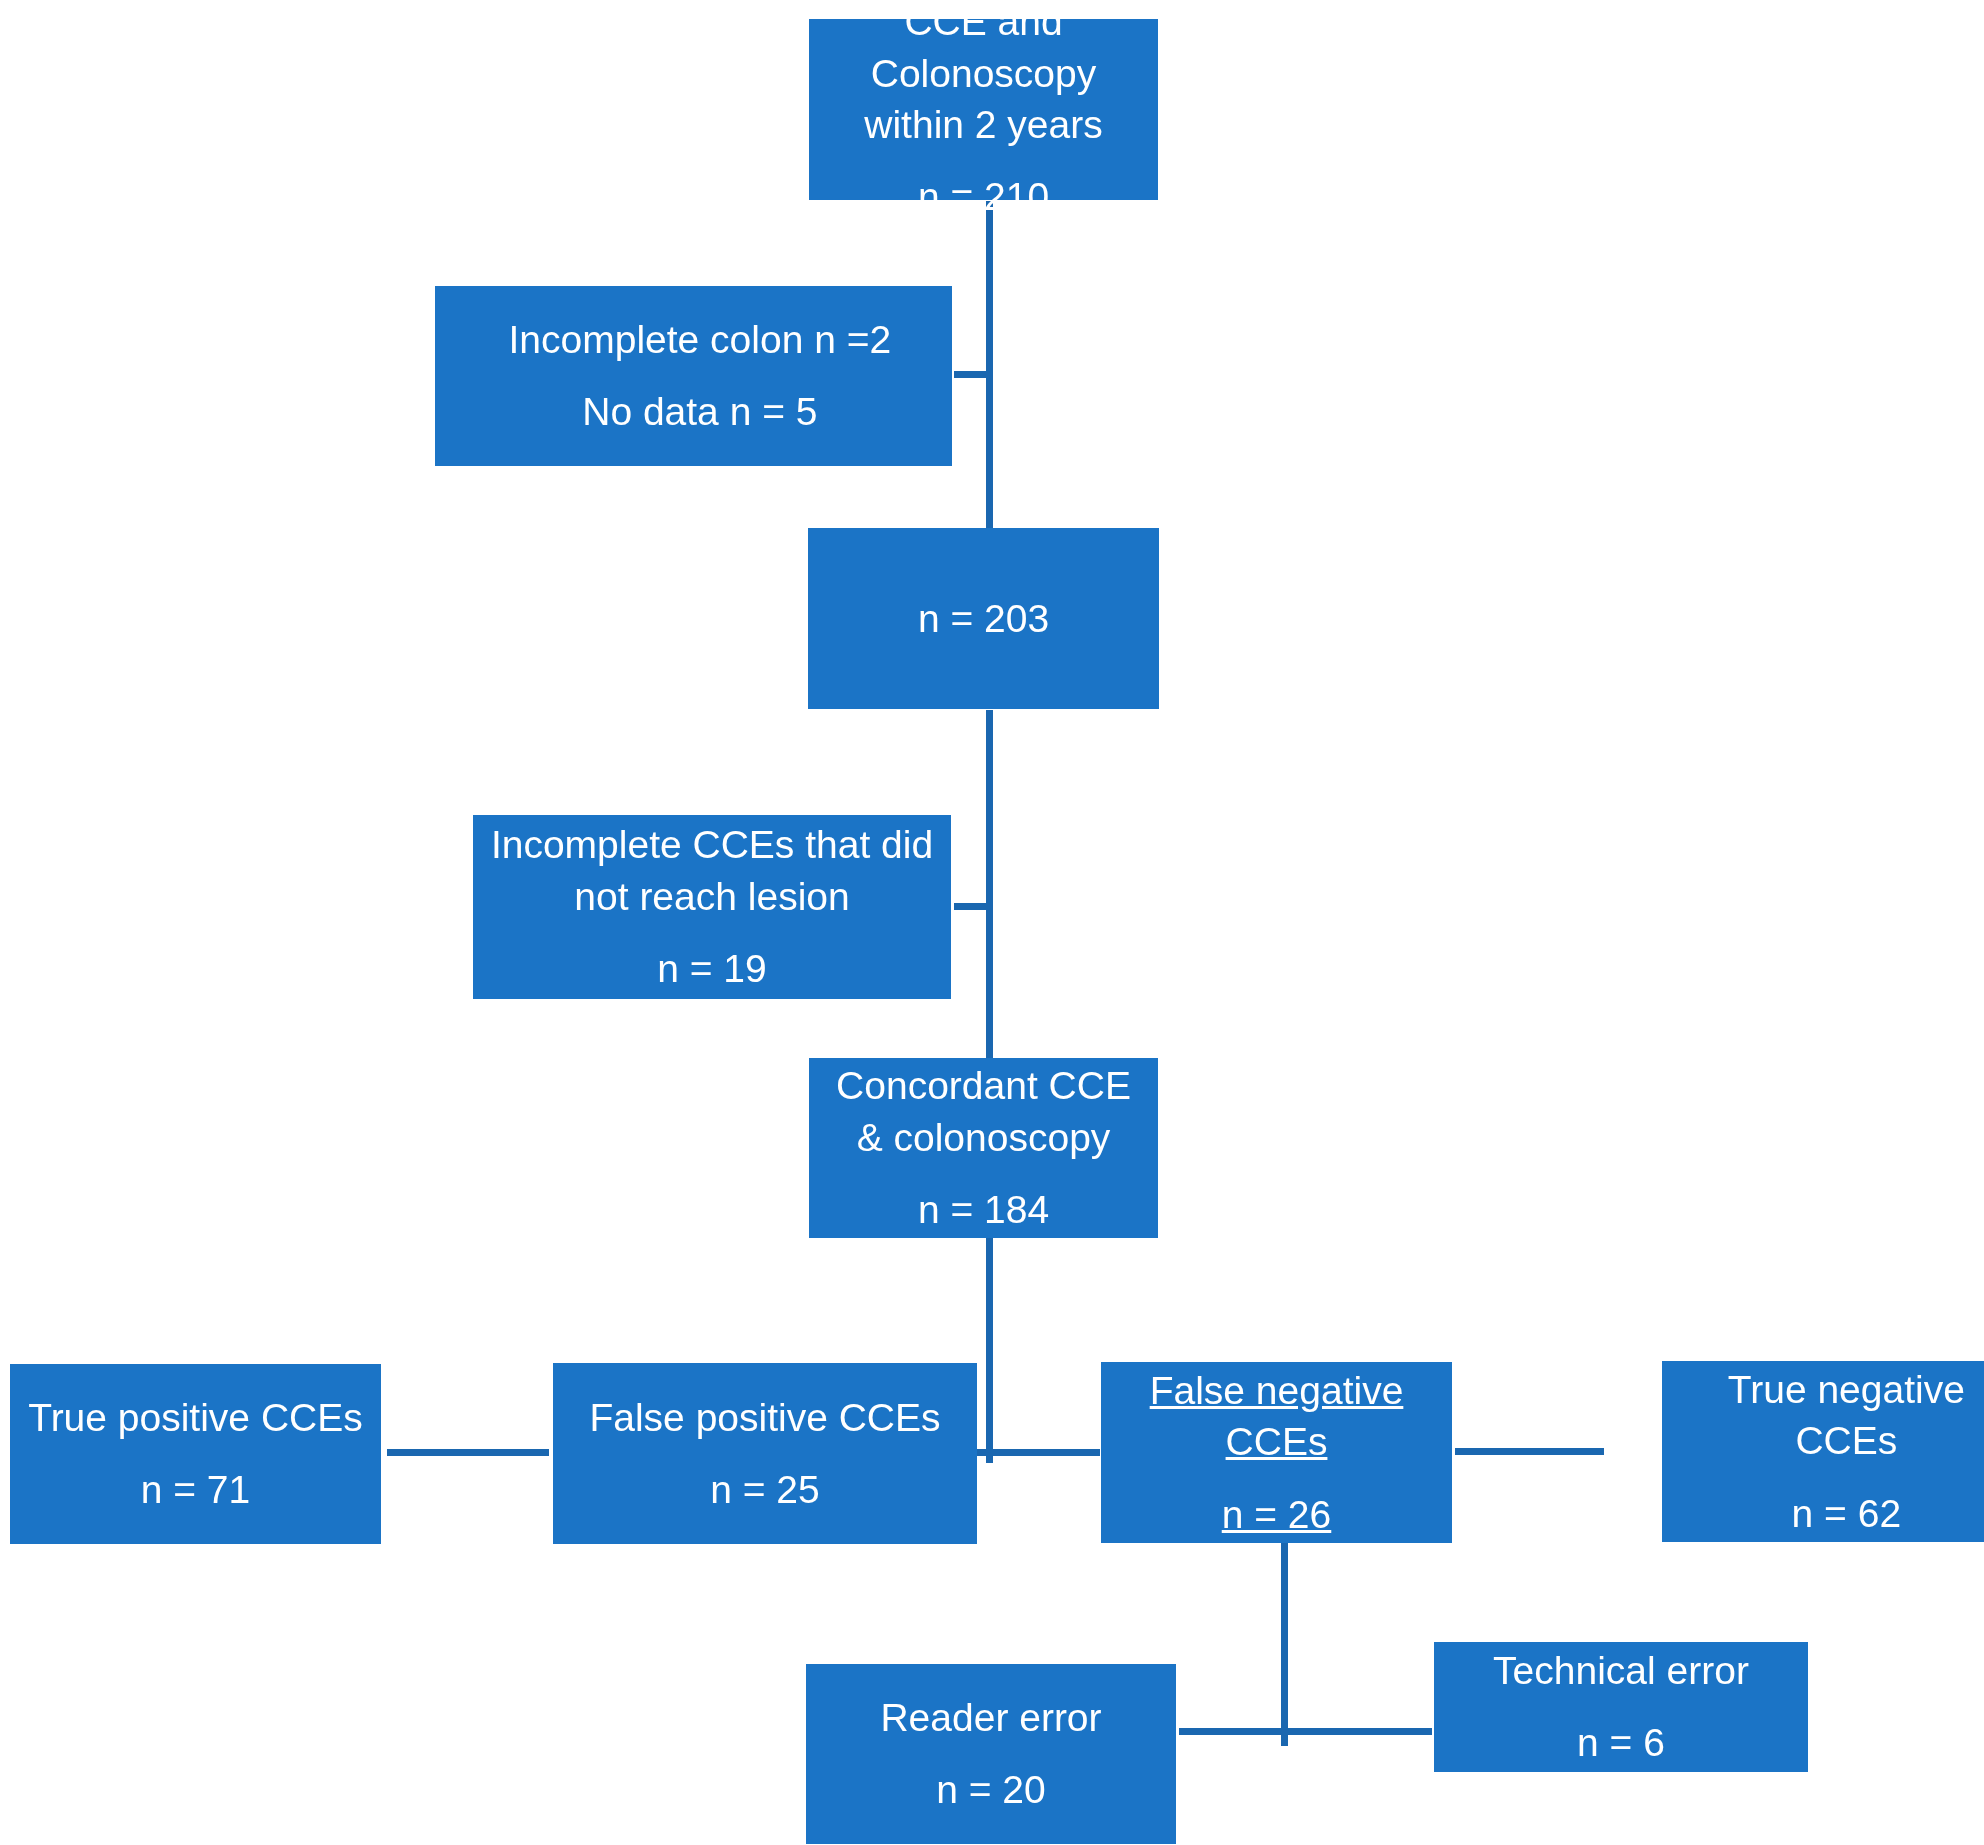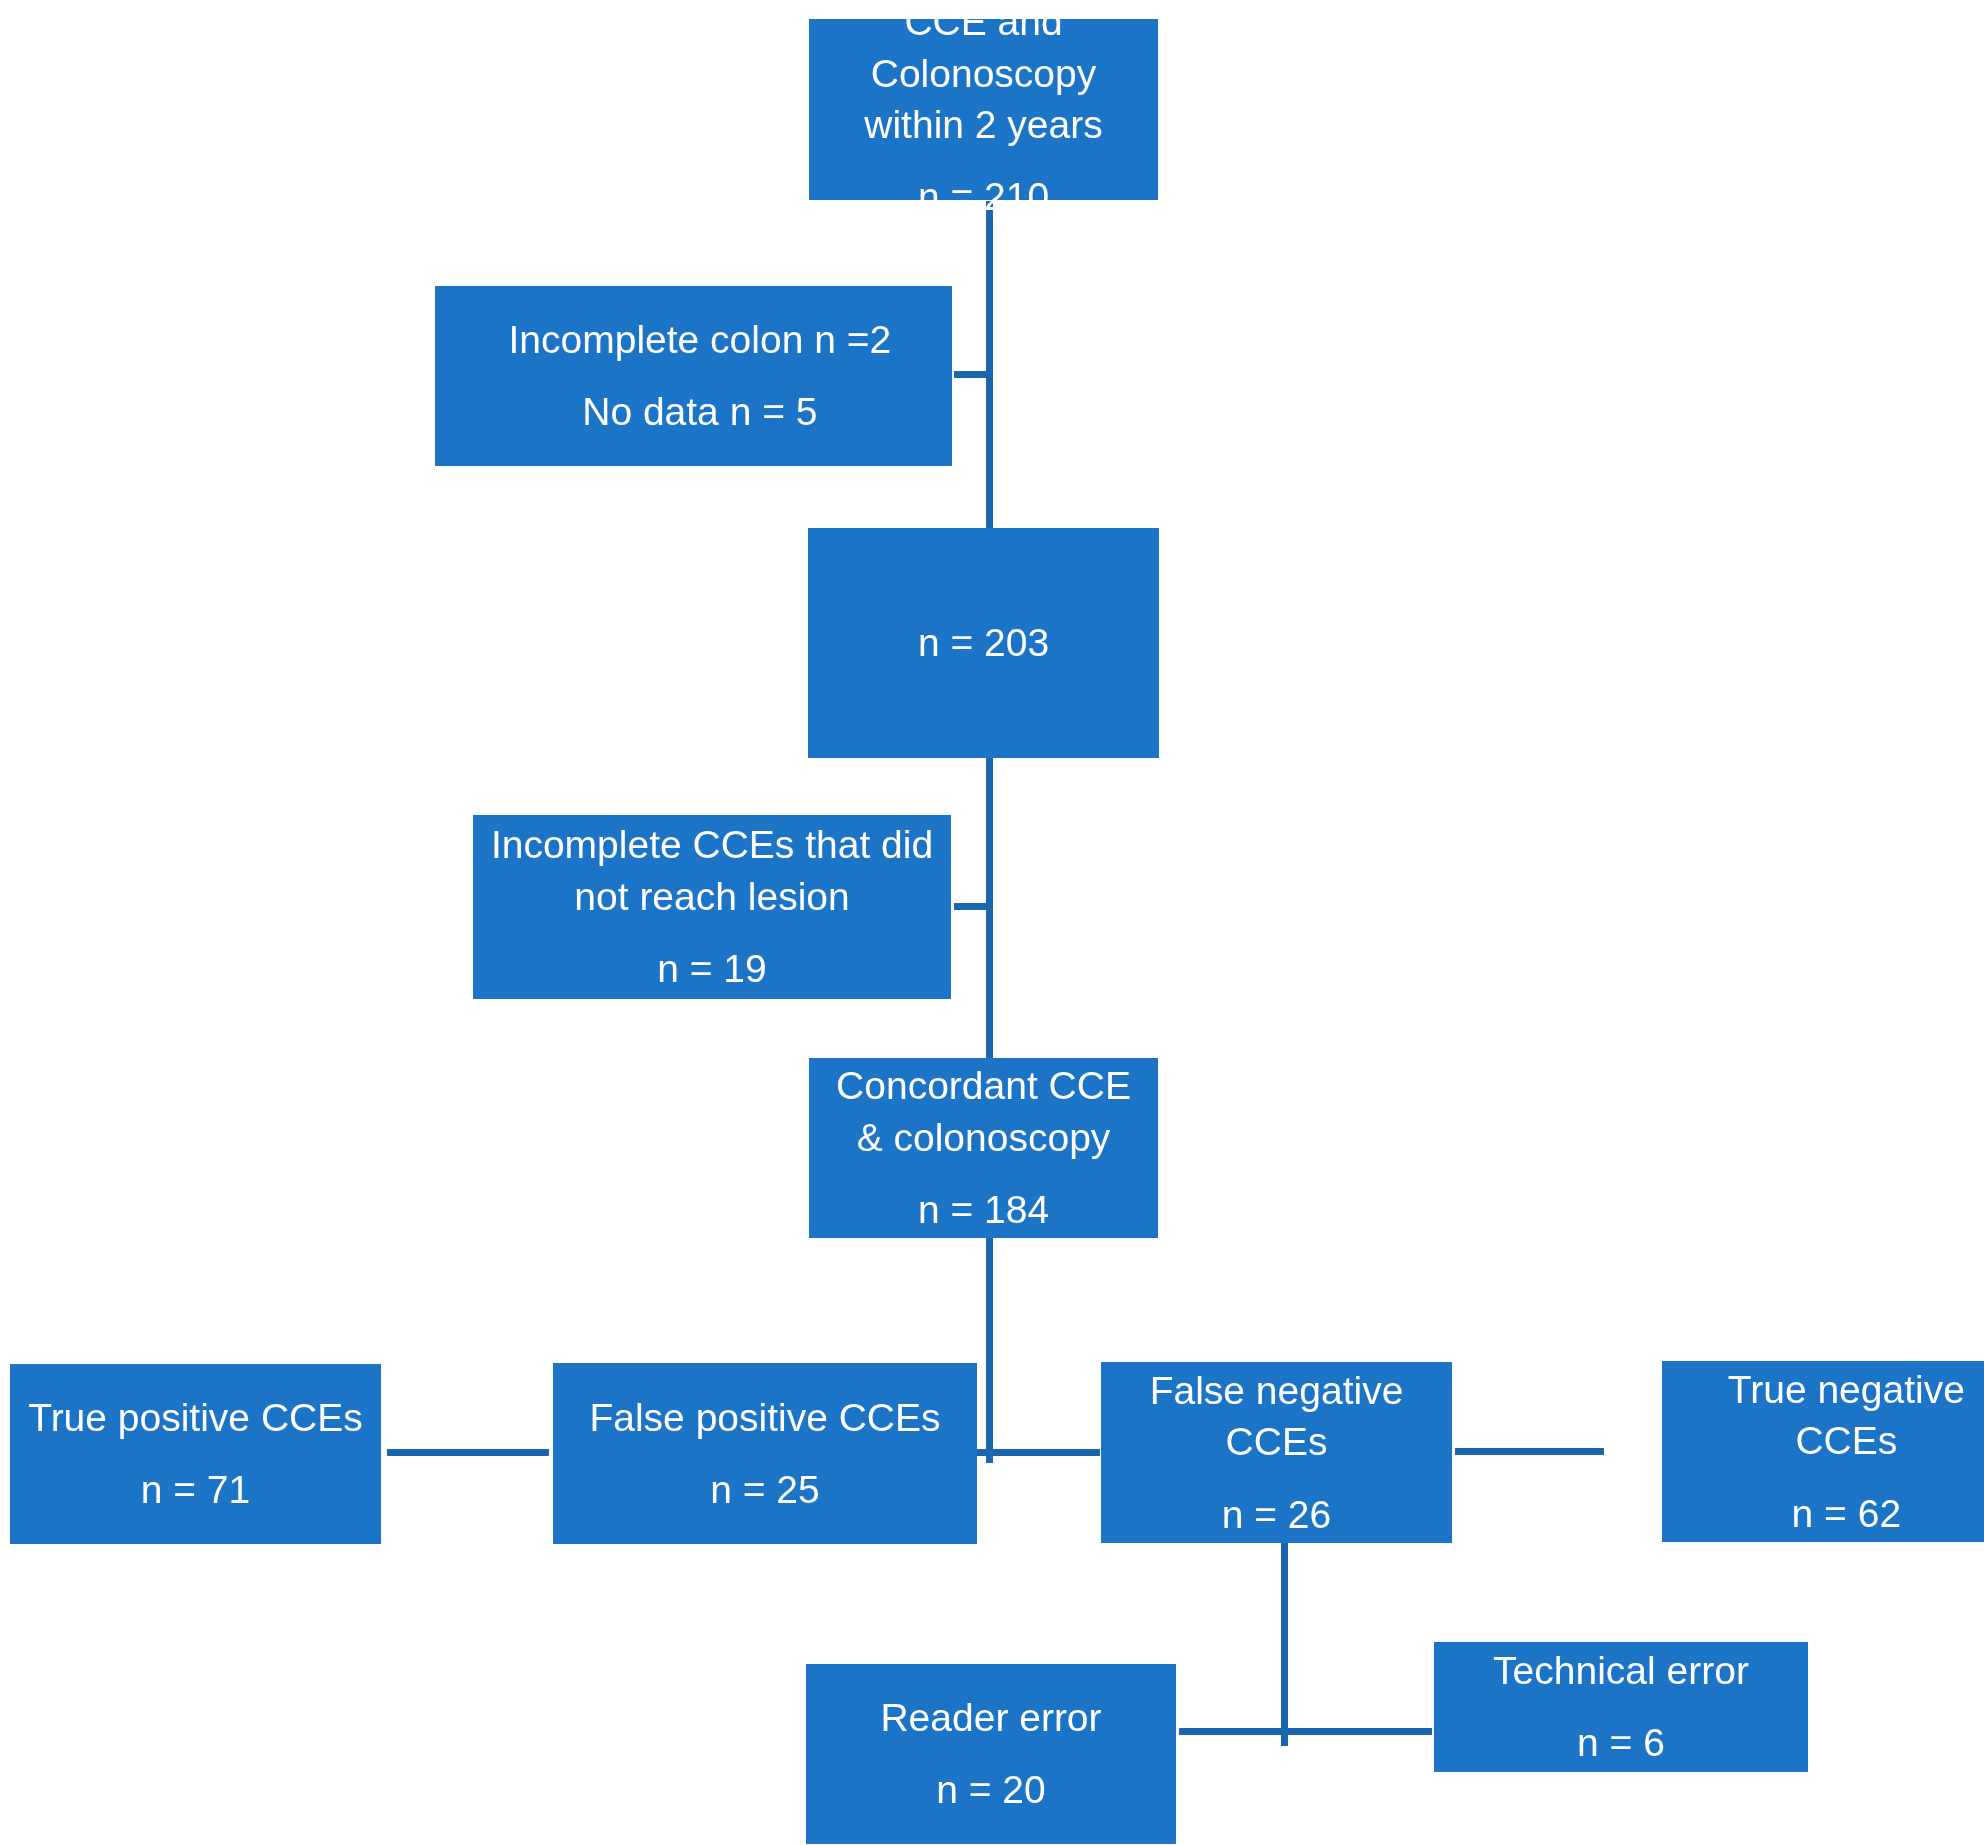--- a/index.html
+++ b/index.html
@@ -56,21 +56,21 @@
   <div class="node" style="left:809px; top:19px; width:349px; height:181px;">
     <div class="para">CCE and Colonoscopy within 2 years</div>
     <div class="para">n = 210</div>
   </div>
 
   <div class="node" style="left:435px; top:286px; width:517px; height:180px;padding-left:28px;">
     <div class="para">Incomplete colon n =2</div>
     <div class="para">No data n = 5</div>
   </div>
 
-  <div class="node" style="left:808px; top:528px; width:351px; height:230px;">
+  <div class="node" style="left:808px; top:528px; width:351px; height:181px;">
     <div class="para">n = 203</div>
   </div>
 
   <div class="node" style="left:473px; top:815px; width:478px; height:184px;">
     <div class="para">Incomplete CCEs that did not reach lesion</div>
     <div class="para">n = 19</div>
   </div>
 
   <div class="node" style="left:809px; top:1058px; width:349px; height:180px;">
     <div class="para">Concordant CCE &amp; colonoscopy</div>
@@ -80,21 +80,21 @@
   <div class="node" style="left:10px; top:1364px; width:371px; height:180px;">
     <div class="para">True positive CCEs</div>
     <div class="para">n = 71</div>
   </div>
 
   <div class="node" style="left:553px; top:1363px; width:424px; height:181px;">
     <div class="para">False positive CCEs</div>
     <div class="para">n = 25</div>
   </div>
 
-  <div class="node" style="left:1101px; top:1362px; width:351px; height:181px;">
+  <div class="node" style="left:1101px; top:1362px; width:351px; height:181px;text-decoration:underline;">
     <div class="para">False negative CCEs</div>
     <div class="para">n = 26</div>
   </div>
 
   <div class="node" style="left:1662px; top:1361px; width:371px; height:181px;padding-left:13px;">
     <div class="para">True negative CCEs</div>
     <div class="para">n = 62</div>
   </div>
 
   <div class="node" style="left:806px; top:1644px; width:370px; height:180px;margin-top:20px;">

